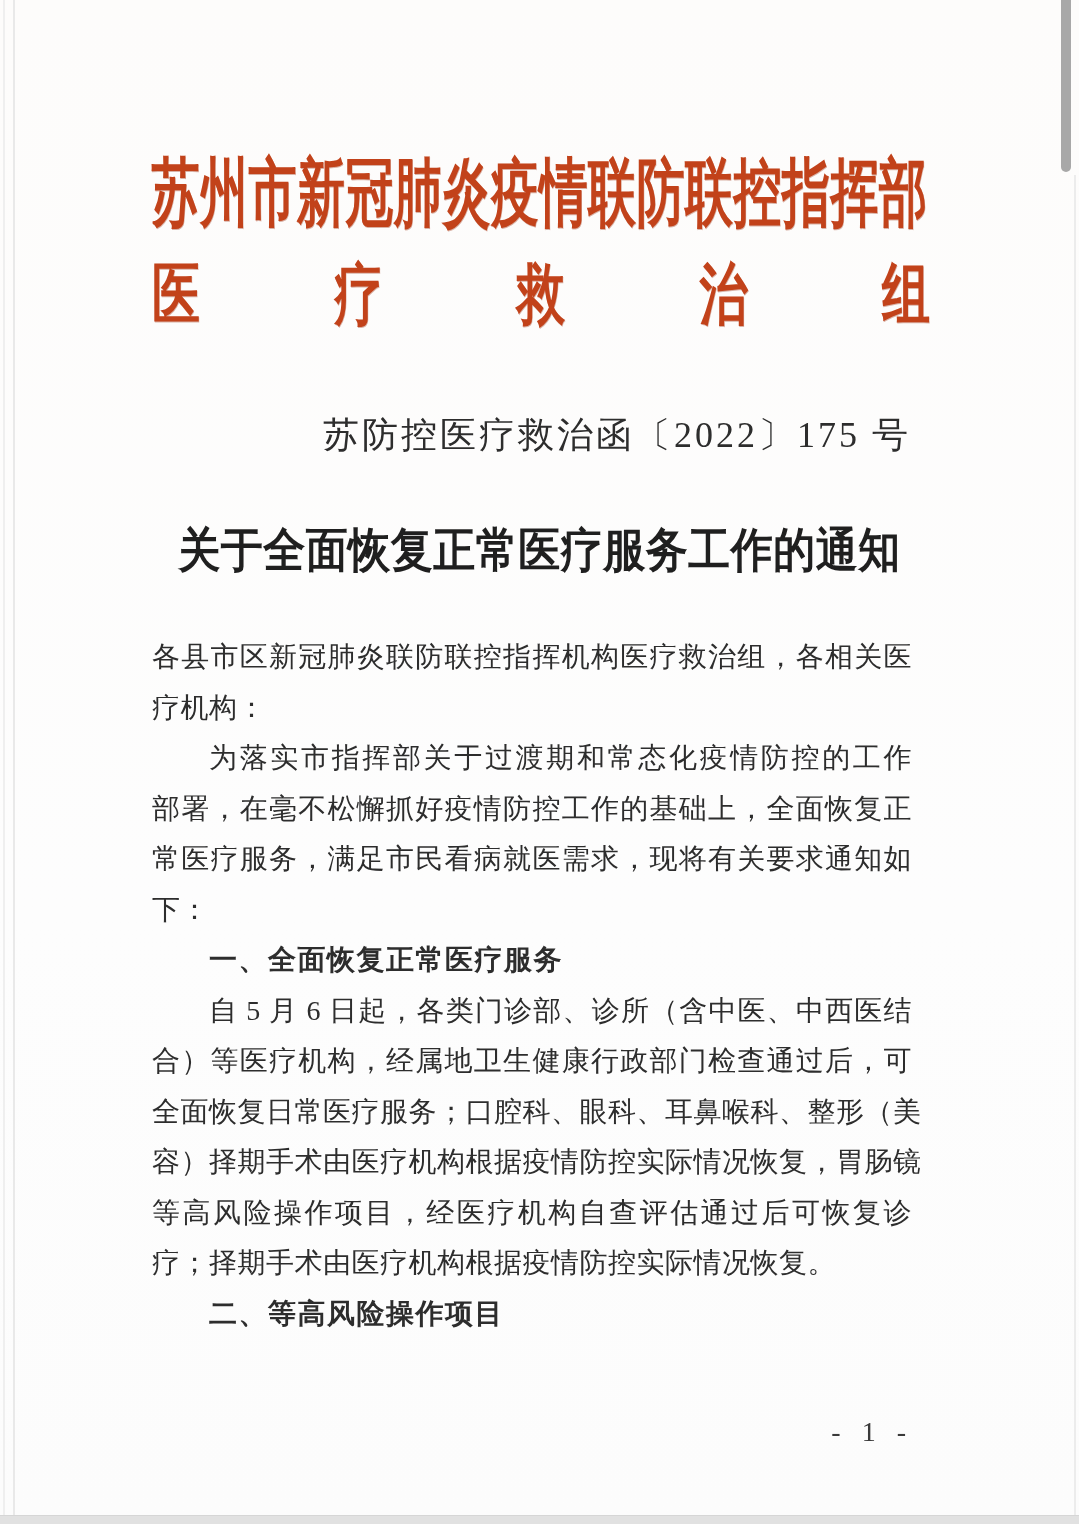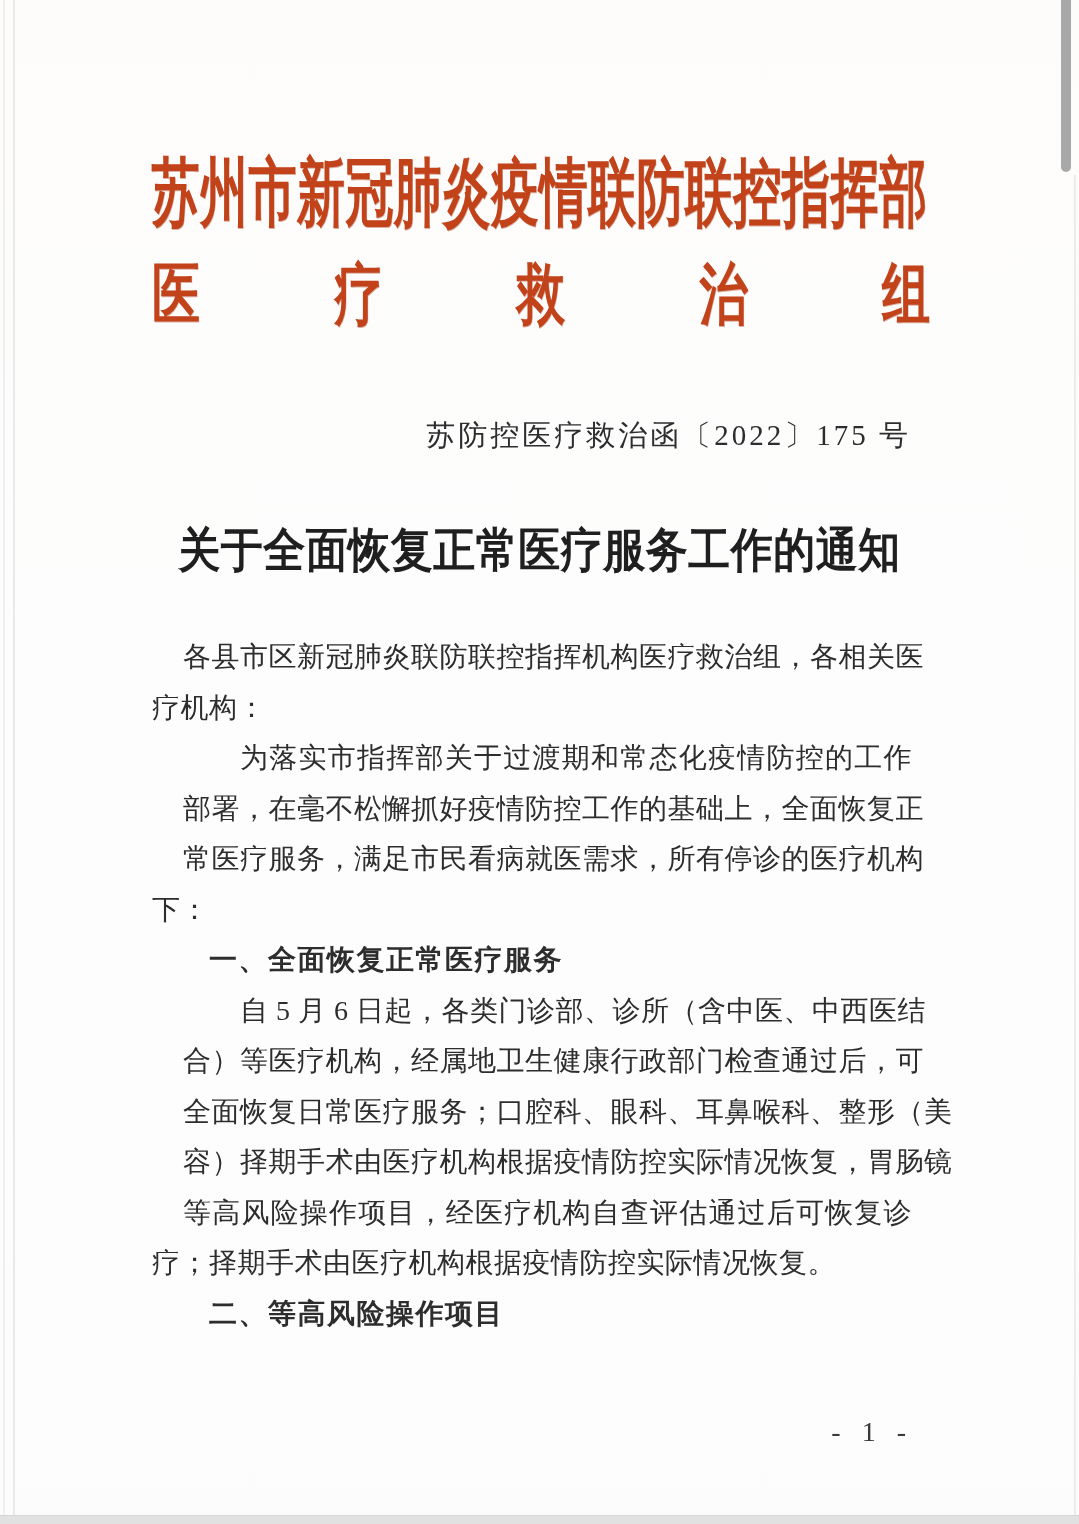--- a/index.html
+++ b/index.html
@@ -35,21 +35,21 @@
     display:flex; justify-content:space-between;
     font-size:48px; font-weight:700;
     line-height:74px;
     color: var(--header_red);
     transform: scaleY(1.4);
     transform-origin: 50% 50%;
     text-shadow: 0.5px 0.5px 0 rgba(150,40,10,0.35);
   }
   .docnum {
     position:absolute; top:415px; right:168px;
-    font-size:29px; letter-spacing:3px;
+    font-size:36px; letter-spacing:3px;
     line-height:40px;
     color: var(--ink);
     white-space: nowrap;
   }
   .doctitle {
     position:absolute; top:520px; left:0; width:100%;
     text-align:center;
     font-size:42px; font-weight:700;
     line-height:60px;
     color:#1f1f1f;
@@ -61,21 +61,21 @@
     position:absolute; top:632px; left:152px; width:760px;
     color: var(--ink);
   }
   .bline {
     font-size:28px;
     line-height:50.5px;
     height:50.5px;
     white-space:nowrap;
     letter-spacing:0.5px;
   }
-  .bline.just { text-align:justify; text-align-last:justify;margin-left:31px; }
+  .bline.just { text-align:justify; text-align-last:justify; }
   .bline.ind  { text-indent:57px; }
   .bline.hd   { font-weight:700; font-family:Liberation Serif, serif; letter-spacing:1.5px; }
   .pagenum {
     position:absolute; top:1412px; right:166px;
     font-size:28px; line-height:40px; letter-spacing:7px;
     color:#3a3a3a;
     white-space:nowrap;
   }
   .scrollbar-thumb {
     position:absolute; left:1061px; top:-8px; width:10px; height:180px;
@@ -108,21 +108,21 @@
 
   <div class="docnum">苏防控医疗救治函〔2022〕175 号</div>
 
   <div class="doctitle">关于全面恢复正常医疗服务工作的通知</div>
 
   <div class="body-text">
       <div class="bline just">各县市区新冠肺炎联防联控指挥机构医疗救治组，各相关医</div>
       <div class="bline">疗机构：</div>
       <div class="bline just ind">为落实市指挥部关于过渡期和常态化疫情防控的工作</div>
       <div class="bline just">部署，在毫不松懈抓好疫情防控工作的基础上，全面恢复正</div>
-      <div class="bline just">常医疗服务，满足市民看病就医需求，所有停诊的医疗机构</div>
+      <div class="bline just">常医疗服务，满足市民看病就医需求，现将有关要求通知如</div>
       <div class="bline">下：</div>
       <div class="bline ind hd">一、全面恢复正常医疗服务</div>
       <div class="bline just ind">自 5 月 6 日起，各类门诊部、诊所（含中医、中西医结</div>
       <div class="bline just">合）等医疗机构，经属地卫生健康行政部门检查通过后，可</div>
       <div class="bline just">全面恢复日常医疗服务；口腔科、眼科、耳鼻喉科、整形（美</div>
       <div class="bline just">容）择期手术由医疗机构根据疫情防控实际情况恢复，胃肠镜</div>
       <div class="bline just">等高风险操作项目，经医疗机构自查评估通过后可恢复诊</div>
       <div class="bline">疗；择期手术由医疗机构根据疫情防控实际情况恢复。</div>
       <div class="bline ind hd">二、等高风险操作项目</div>
     </div>

